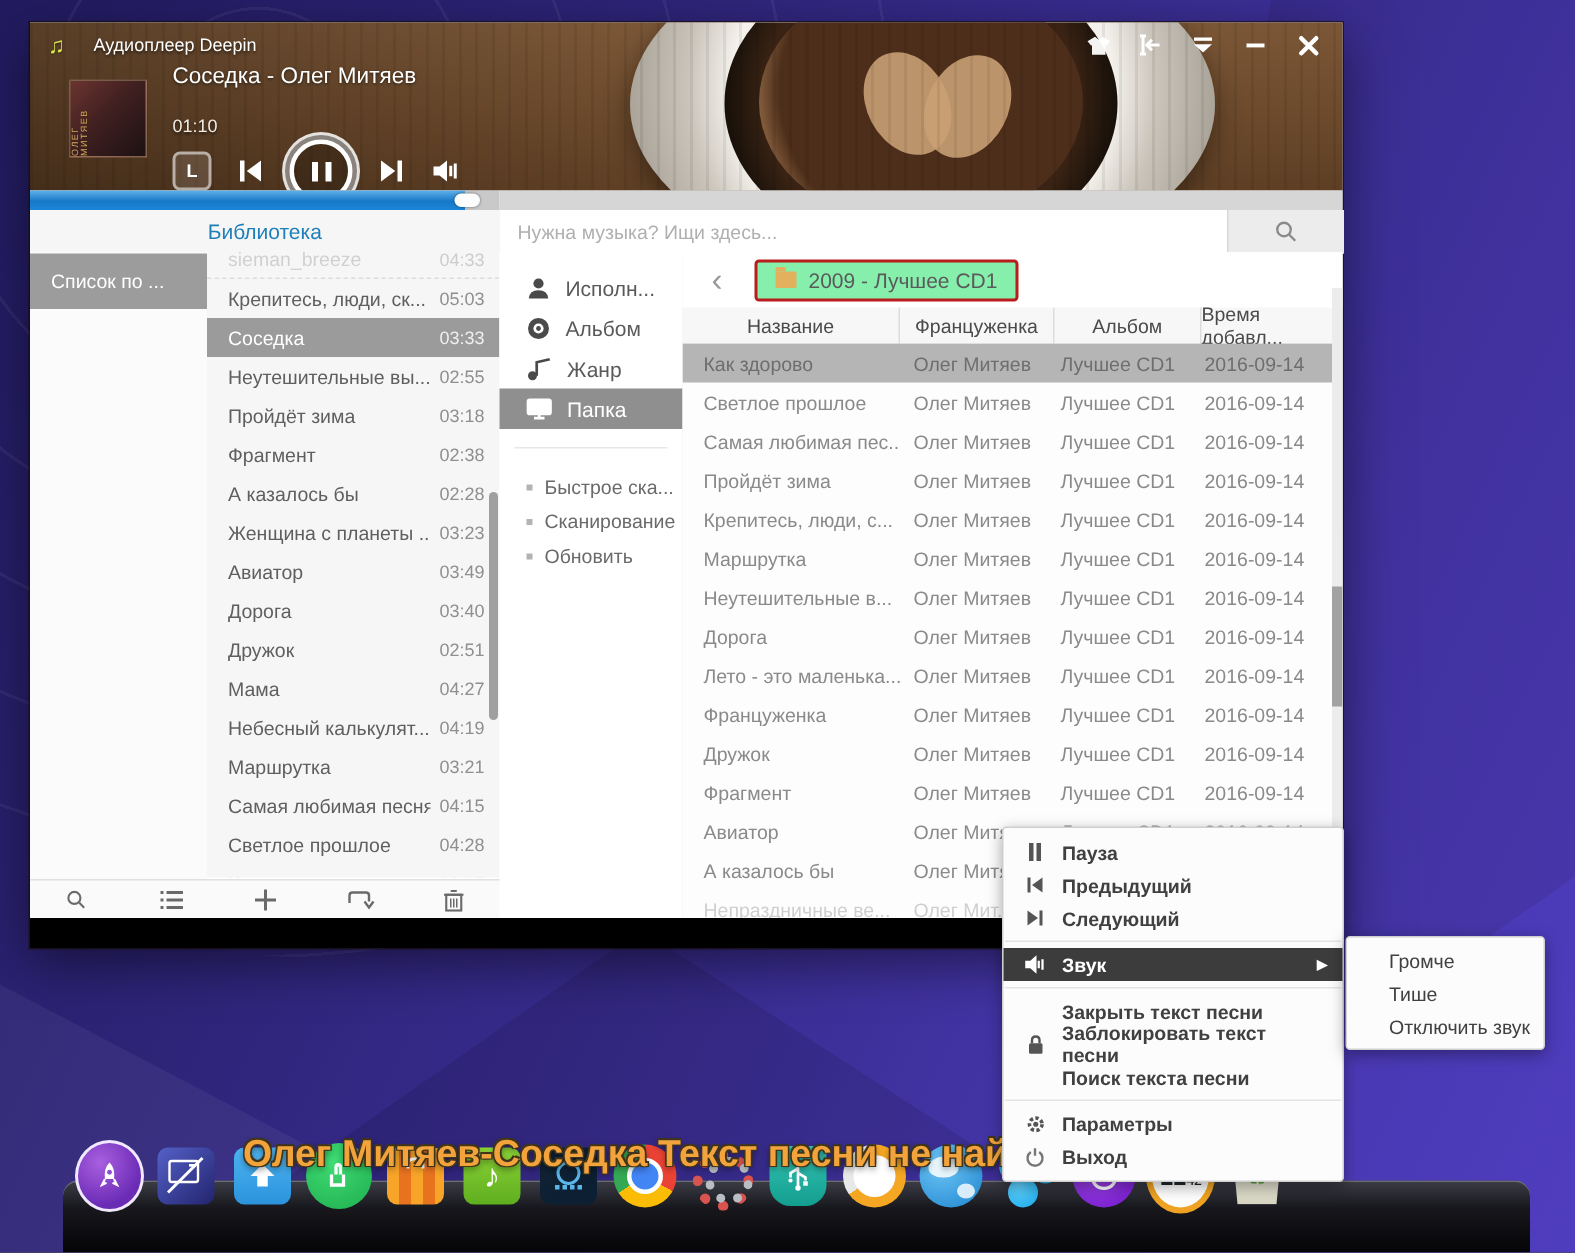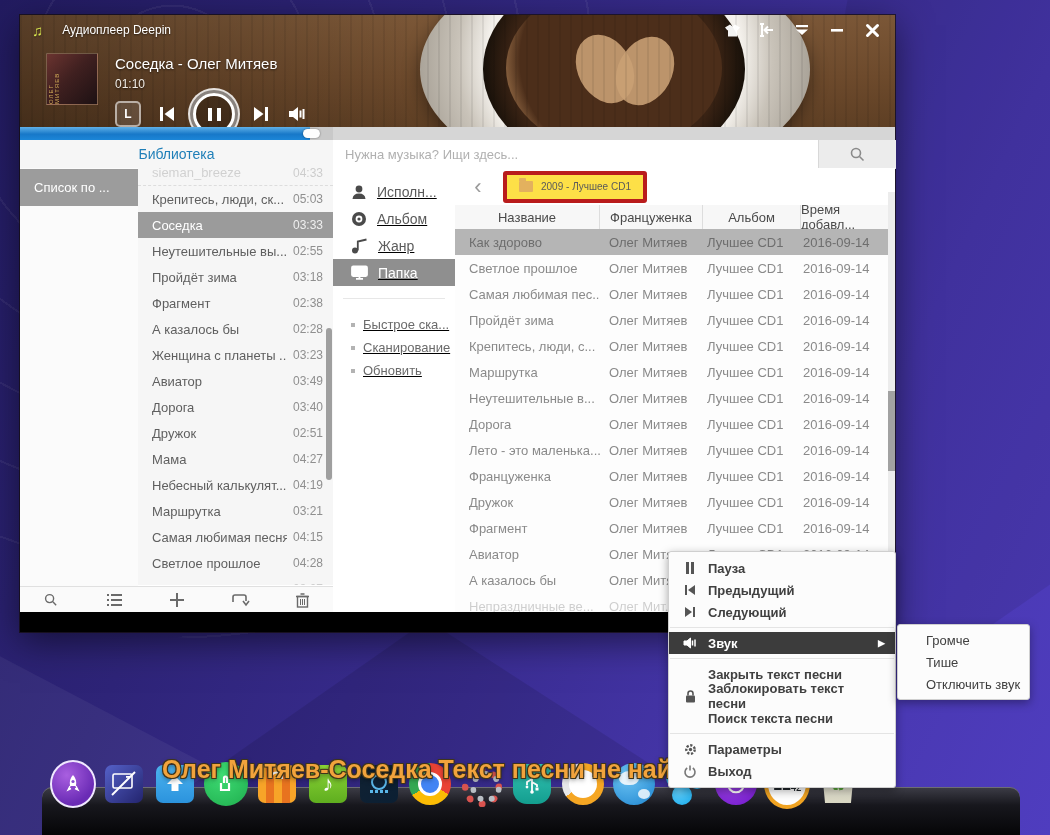--- a/index.html
+++ b/index.html
@@ -39,21 +39,21 @@
   .app-note{margin-left:12px;font-size:15px;color:#d7e34f;text-shadow:0 1px 1px rgba(0,0,0,.5);}
   .app-title{margin-left:19px;font-size:12px;color:#fff;text-shadow:0 1px 2px rgba(0,0,0,.6);}
   #winbtns{margin-left:auto;margin-right:14px;display:flex;gap:17px;align-items:center;}
   .wbtn{width:18px;height:16px;display:flex;align-items:center;justify-content:center;cursor:pointer;}
   .wbtn svg{display:block;}
   
   #cover{left:26px;top:38px;width:50px;height:50px;border:1px solid rgba(255,220,160,.35);
          background:linear-gradient(135deg,#6b3430 0%,#402020 45%,#1d1113 100%);overflow:hidden;}
   #cover span{position:absolute;left:1px;top:2px;writing-mode:vertical-rl;transform:rotate(180deg);
          font-size:6px;letter-spacing:1px;color:#d2ab57;}
-  #songline{left:95px;top:40px;font-size:15px;color:#ffffff;text-shadow:0 1px 2px rgba(0,0,0,.6);}
+  #songline{left:95px;top:27px;font-size:15px;color:#ffffff;text-shadow:0 1px 2px rgba(0,0,0,.6);}
   #timeline{left:95px;top:62px;font-size:12px;color:#f0ece6;text-shadow:0 1px 2px rgba(0,0,0,.6);}
   #controls{left:95px;top:78px;display:flex;align-items:center;gap:16px;}
   .loopbtn{width:22px;height:22px;border:2px solid rgba(255,255,255,.55);border-radius:5px;
            background:rgba(255,255,255,.12);color:#fff;font-size:12px;font-weight:bold;
            display:flex;align-items:center;justify-content:center;}
   .ctl{display:flex;align-items:center;justify-content:center;}
   .pausewrap{width:36px;height:36px;border-radius:50%;border:3px solid #fff;
              box-shadow:0 0 0 3px rgba(25,15,8,.45),0 0 0 5px rgba(255,255,255,.85);
              background:rgba(0,0,0,.22);display:flex;align-items:center;justify-content:center;gap:5px;}
   .pausewrap i{display:block;width:4px;height:13px;background:#fff;}
@@ -86,34 +86,34 @@
   .lsong.selected{background:#9b9b9b;color:#fff;}
   .lsong.selected .d{color:#efefef;}
   .lsong.ghost{height:17px;opacity:.4;border-bottom:1px dashed #b9b9b9;color:#9a9a9a;}
   .lsong.ghost span{transform:translateY(-4px);}
   .lsong.faded{opacity:.38;}
   #lscroll{left:306px;top:160px;width:6px;height:152px;background:#9f9f9f;border-radius:3px;}
   #songtools{left:0;top:418px;width:314px;height:26px;background:#fafafa;border-top:1px solid #e0e0e0;
              display:flex;align-items:center;justify-content:space-around;}
   .stool{width:30px;height:22px;display:flex;align-items:center;justify-content:center;cursor:pointer;}
   
-  #navcol{left:313px;top:0;width:122px;height:444px;background:#fff;border-right:1px solid #e3e3e3;text-decoration:underline;}
+  #navcol{left:313px;top:0;width:122px;height:444px;background:#fff;border-right:1px solid #e3e3e3;}
   .nitem{height:27px;display:flex;align-items:center;gap:10px;padding-left:18px;font-size:14px;color:#5a5a5a;cursor:pointer;}
   .nitem.selected{background:#8f8f8f;color:#fff;}
   .nitem.selected svg *{stroke:#fff;fill:#fff;}
   .nsep{height:1px;background:#e7e7e7;margin:12px 10px 14px 10px;}
   .naction{height:23px;display:flex;align-items:center;gap:8px;padding-left:18px;font-size:13px;color:#6a6a6a;cursor:pointer;}
   .naction i{width:4px;height:4px;background:#b3b3b3;display:block;}
   
   #tablearea{left:435px;top:0;width:440px;height:444px;background:#fdfdfd;}
   #crumbrow{left:0;top:0;width:440px;height:37px;background:#fff;display:flex;align-items:center;}
   #backbtn{width:30px;height:30px;margin-left:8px;display:flex;align-items:center;justify-content:center;
            color:#9a9a9a;font-size:22px;cursor:pointer;}
-  .chip{height:24px;margin-left:10px;padding:0 12px;background:#fde047;border:4px solid #b91c1c;border-radius:3px;
-        display:flex;align-items:center;gap:8px;font-size:10px;color:#5a5a5a;cursor:pointer;}
+  .chip{height:24px;margin-left:10px;padding:0 12px;background:#86efac;border:2px solid #b91c1c;border-radius:3px;
+        display:flex;align-items:center;gap:8px;font-size:14px;color:#5a5a5a;cursor:pointer;}
   .chipfolder{width:14px;height:11px;background:#e3b15e;border-radius:1px;position:relative;}
   .chipfolder:before{content:"";position:absolute;left:0;top:-3px;width:7px;height:3px;background:#e3b15e;border-radius:1px 1px 0 0;}
   #thead{left:0;top:37px;width:433px;height:24px;background:#f7f7f7;border-bottom:1px solid #e4e4e4;display:flex;}
   .th{font-size:13px;color:#4a4a4a;display:flex;align-items:center;justify-content:center;border-right:1px solid #ddd;box-sizing:border-box;}
   .th:last-child{border-right:0;}
   .c0{width:145px;} .c1{width:103px;} .c2{width:98px;} .c3{width:87px;}
   #trows{left:0;top:61px;width:433px;height:383px;overflow:hidden;}
   .trow{height:26px;display:flex;align-items:center;font-size:13px;color:#8a8a8a;cursor:pointer;}
   .trow .td{white-space:nowrap;overflow:hidden;box-sizing:border-box;}
   .trow .td0{width:145px;padding-left:14px;}

